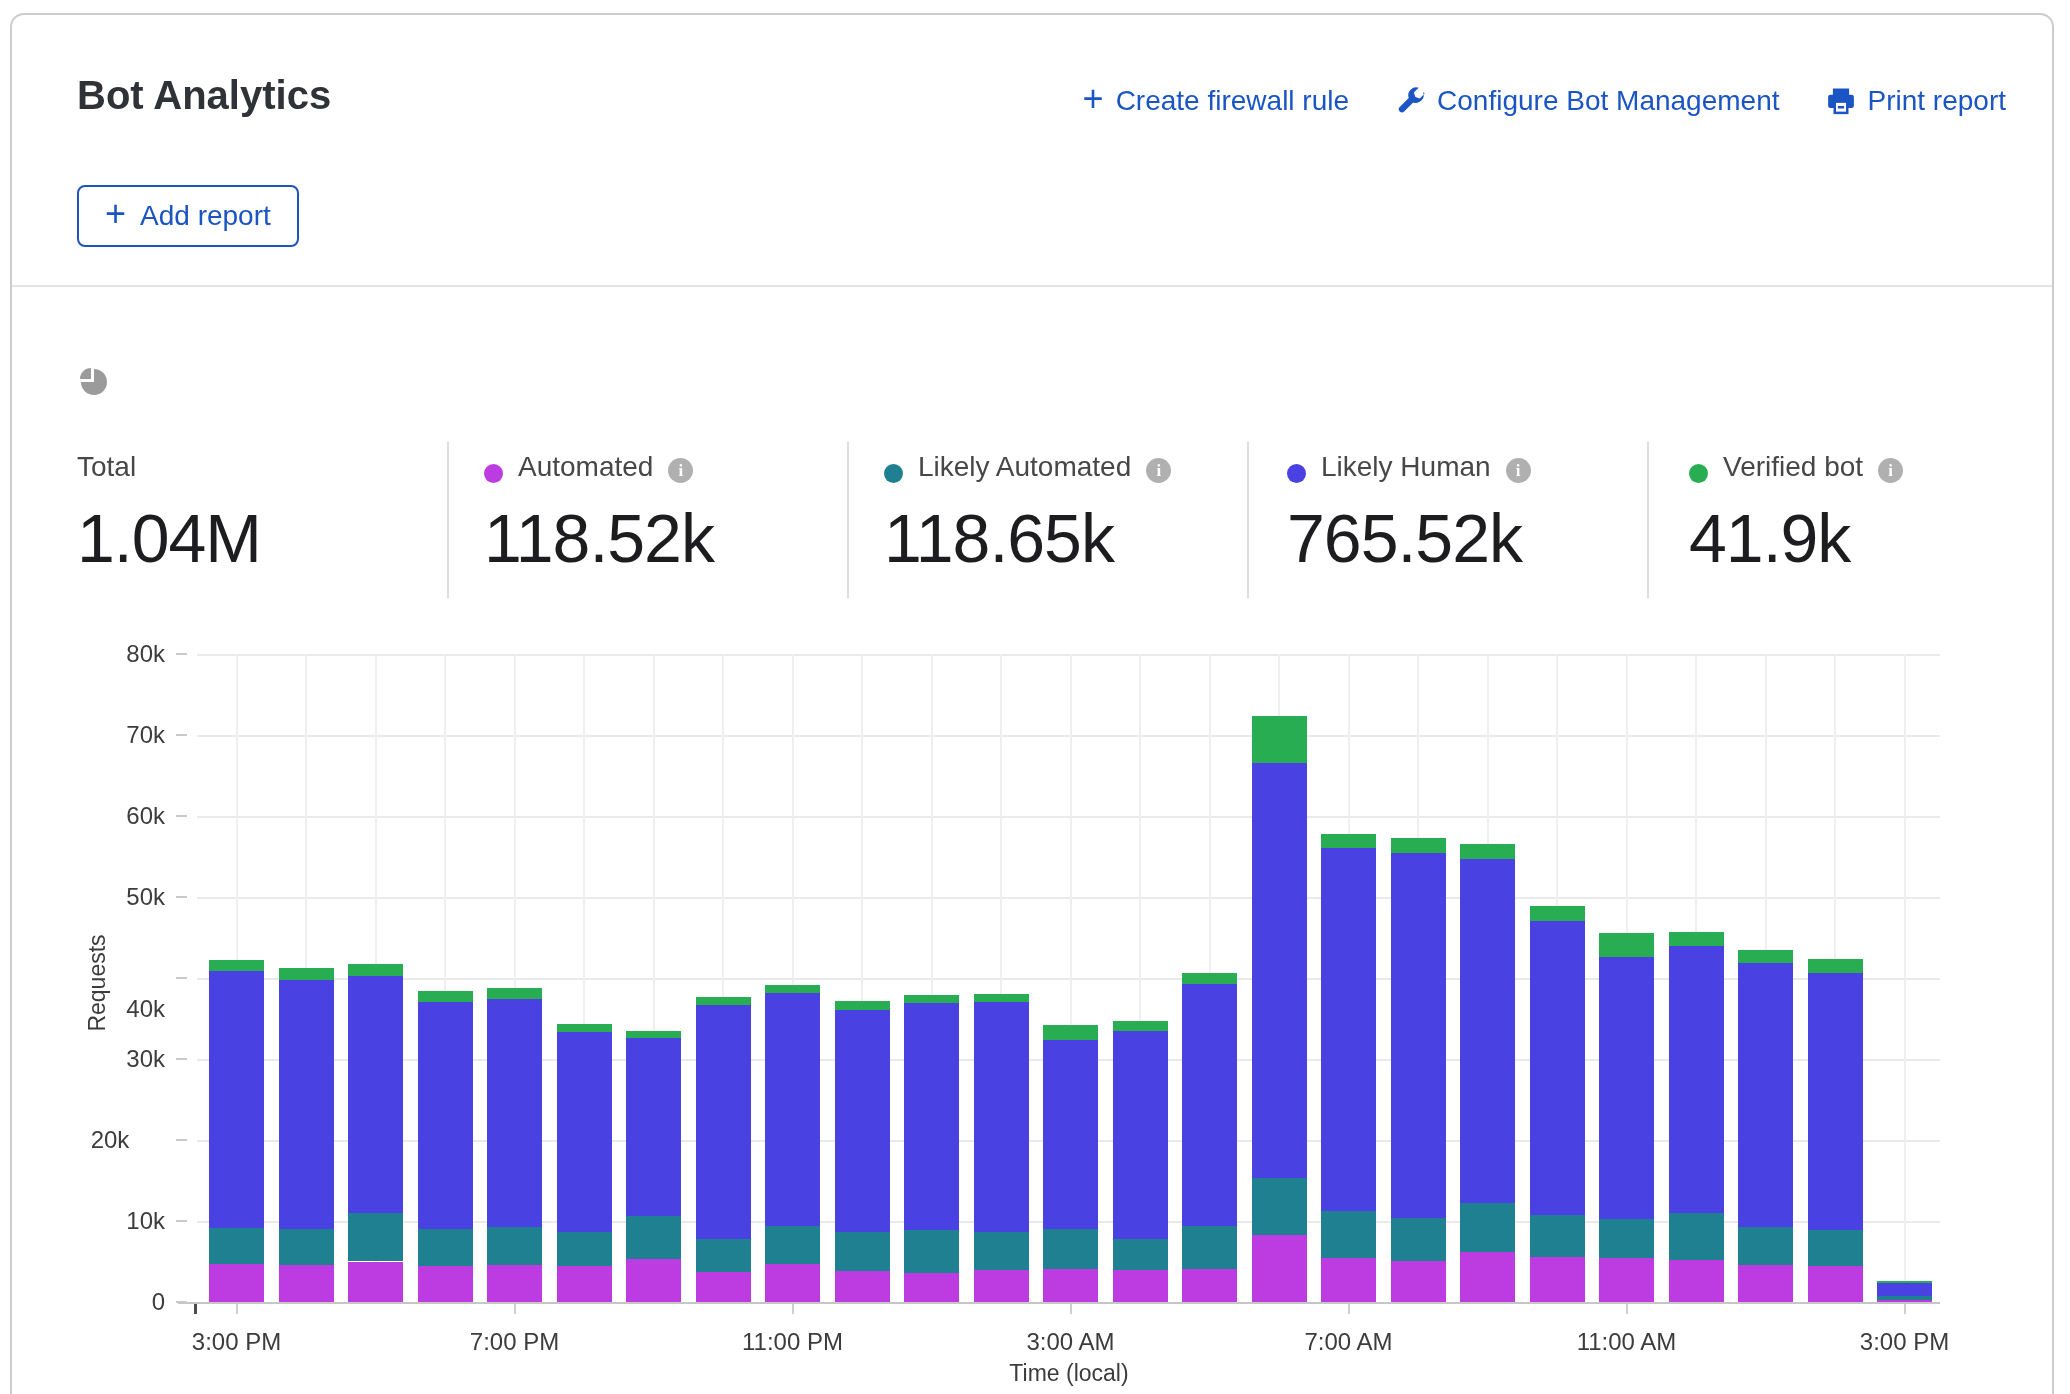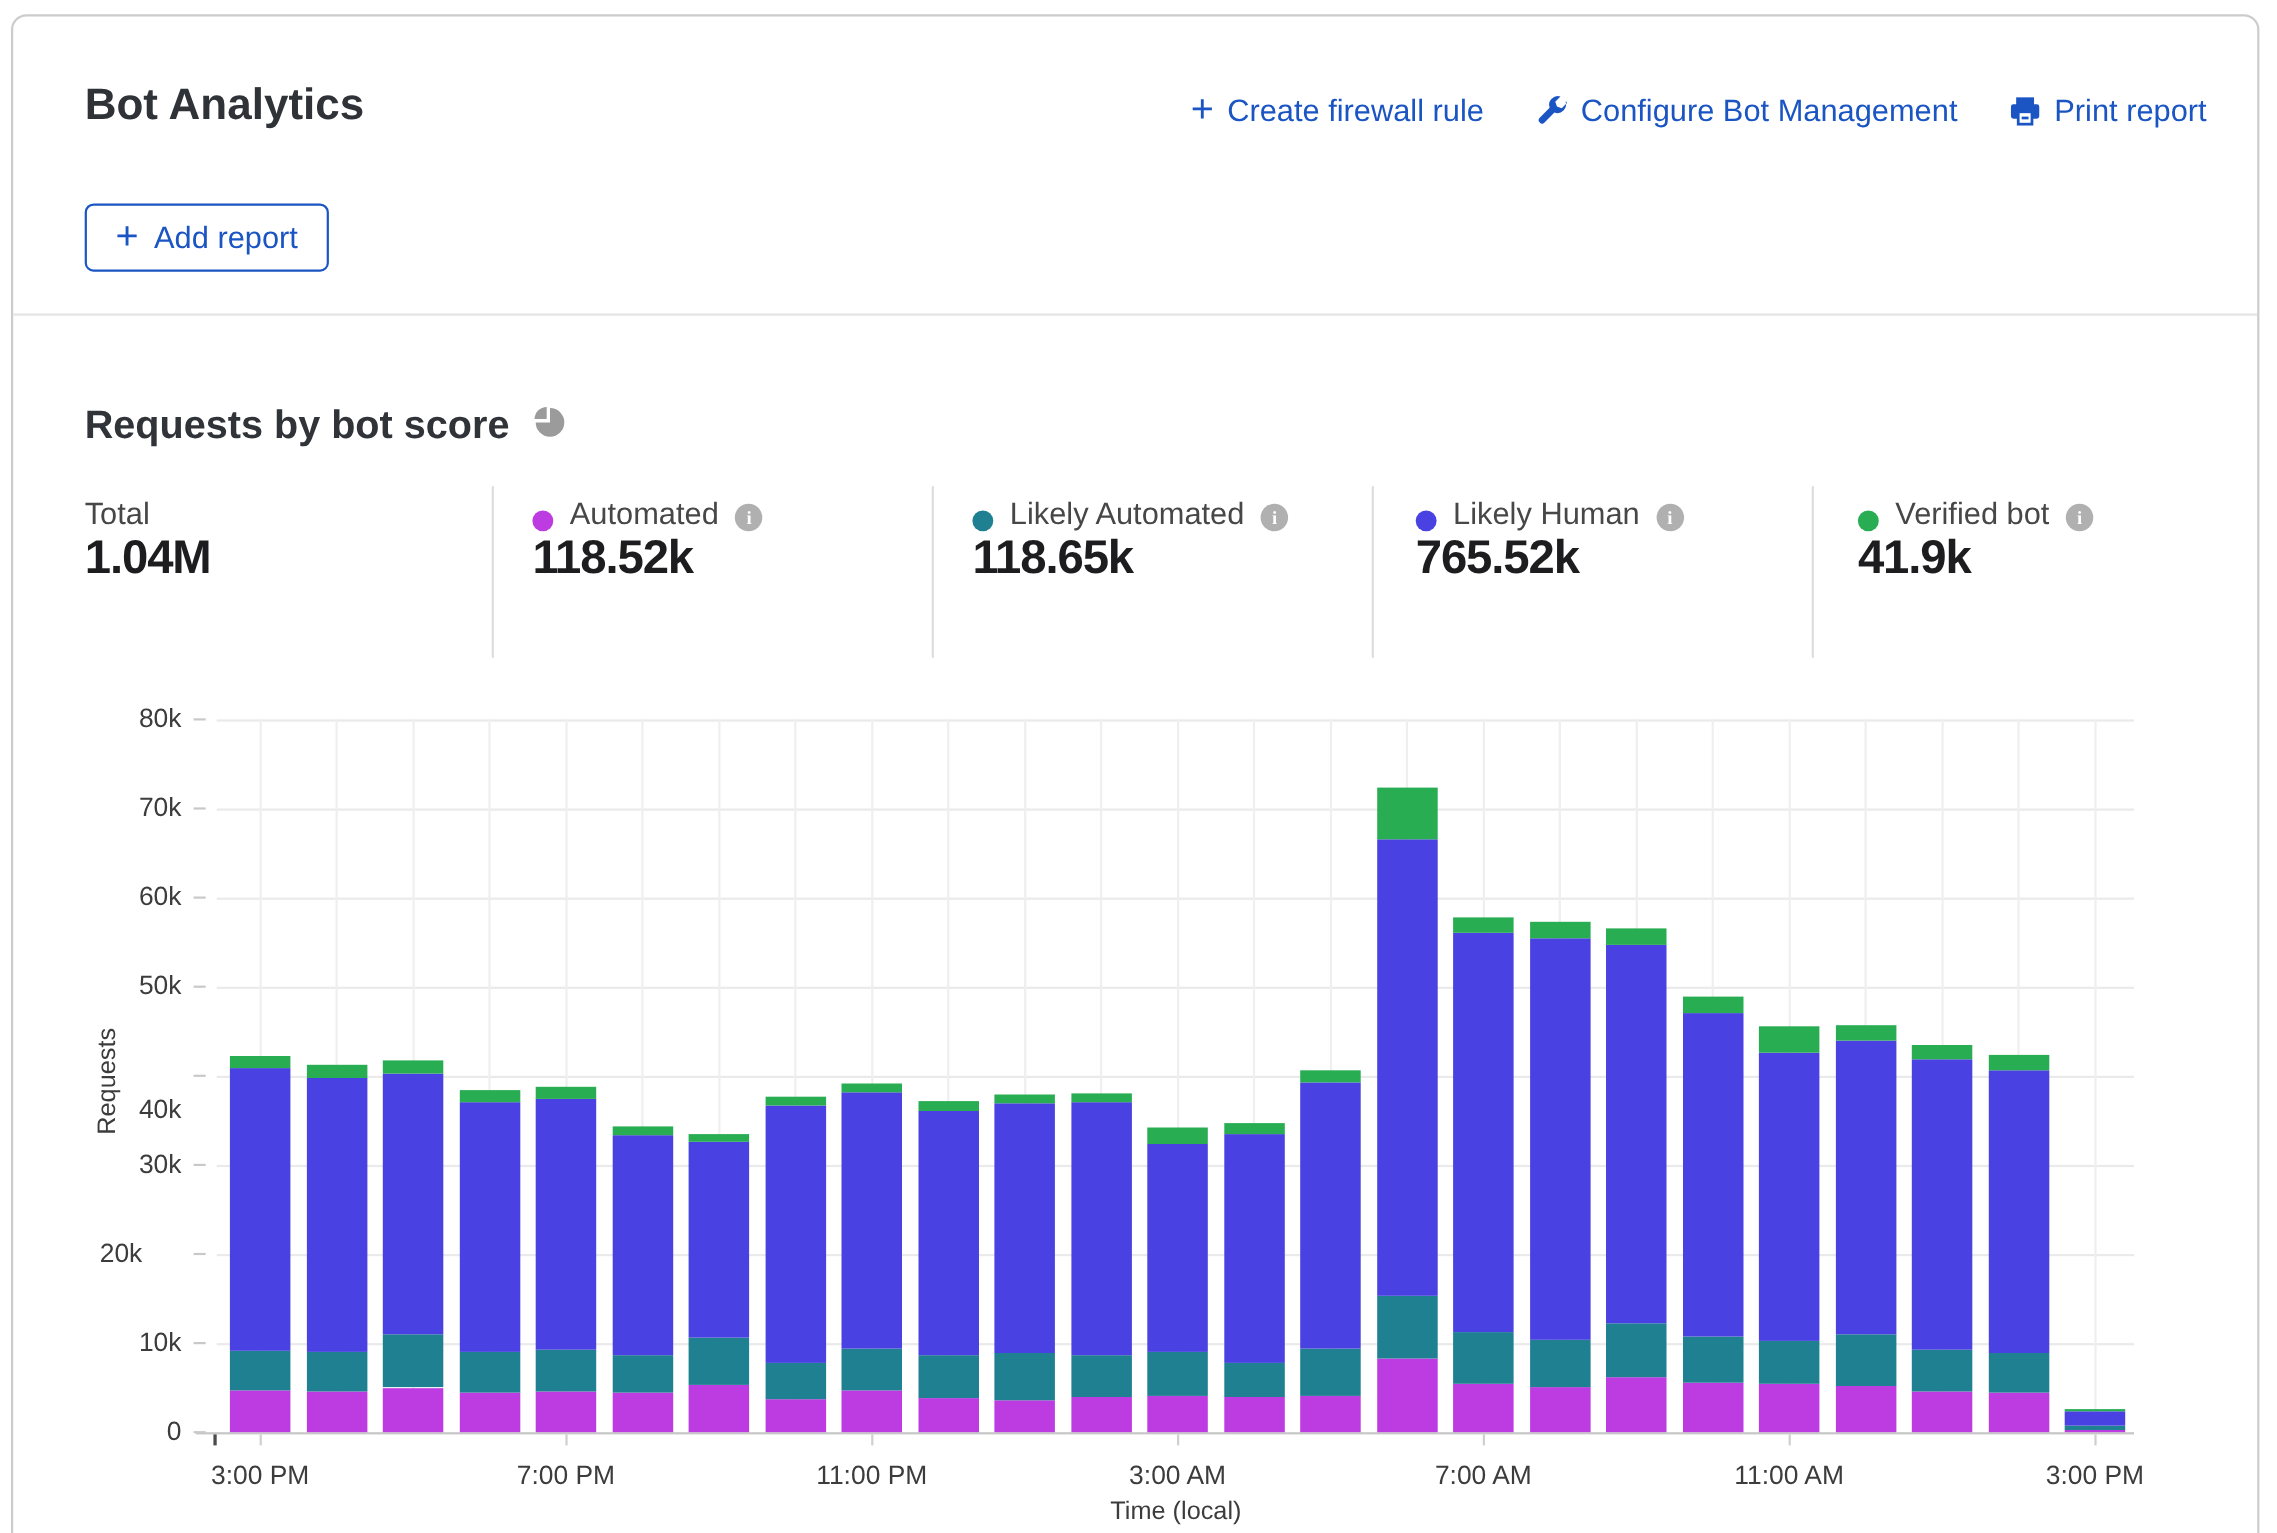--- a/index.html
+++ b/index.html
@@ -32,21 +32,21 @@
   .h2row{position:absolute;left:65px;top:350px;display:flex;align-items:center;gap:20px}
   .h2{font-size:36px;font-weight:700;color:#303338}
 
   .stat{position:absolute;top:438px}
   .s0{left:65px}.s1{left:472px}.s2{left:872px}.s3{left:1275px}.s4{left:1677px}
   .stat-label-row{display:flex;align-items:flex-end;gap:15px;font-size:28px;color:#474747;height:30px}
   .dot{width:19px;height:19px;border-radius:50%;flex:0 0 auto}
   .info{width:25px;height:25px;border-radius:50%;background:#b0b0b0;color:#fff;
         display:flex;align-items:center;justify-content:center;cursor:pointer;flex:0 0 auto}
   .info::after{content:"i";font-size:17px;font-weight:700;font-family:"Liberation Serif",serif;line-height:1}
-  .stat-value{font-size:43px;font-weight:700;color:#1d1d1f;letter-spacing:-1px}
+  .stat-value{margin-top:16px;font-size:68px;font-weight:400;color:#1d1d1f;letter-spacing:-1px}
   .vdiv{position:absolute;top:427px;height:156px;width:2px;background:#dddddd}
   .d1{left:435px}.d2{left:835px}.d3{left:1235px}.d4{left:1635px}
 
   #chart{position:absolute;left:0;top:600px;width:2070px;height:794px}
   .hgrid{position:absolute;height:2px;background:#eaeaea}
   .vgrid{position:absolute;width:2px;background:#efefef}
   .baseline{position:absolute;height:2px;background:#c6c6c6}
   .seg{position:absolute}
   .ytickmark{position:absolute;width:11px;height:2px;background:#c9c9c9}
   .ylab{position:absolute;width:110px;text-align:right;font-size:24px;color:#3c3c3c;line-height:28px}
@@ -93,21 +93,20 @@
 
   <button class="add-filter">
     <span class="plus-glyph">+</span>
     <span>Add report</span>
   </button>
 
 
   <div class="hdr-divider"></div>
 
   <div class="h2row">
-    <span class="h2">Requests by bot score</span>
     <span>
       <svg width="34" height="34" viewBox="0 0 34 34" fill="#9b9b9b">
         <path d="M17 17 L17 4 A13 13 0 1 1 4 17 Z"></path>
         <path d="M14 14 L14 3 A11 11 0 0 0 3 14 Z"></path>
       </svg>
     </span>
   </div>
 
   <div class="stat s0">
     <div class="stat-label-row">

